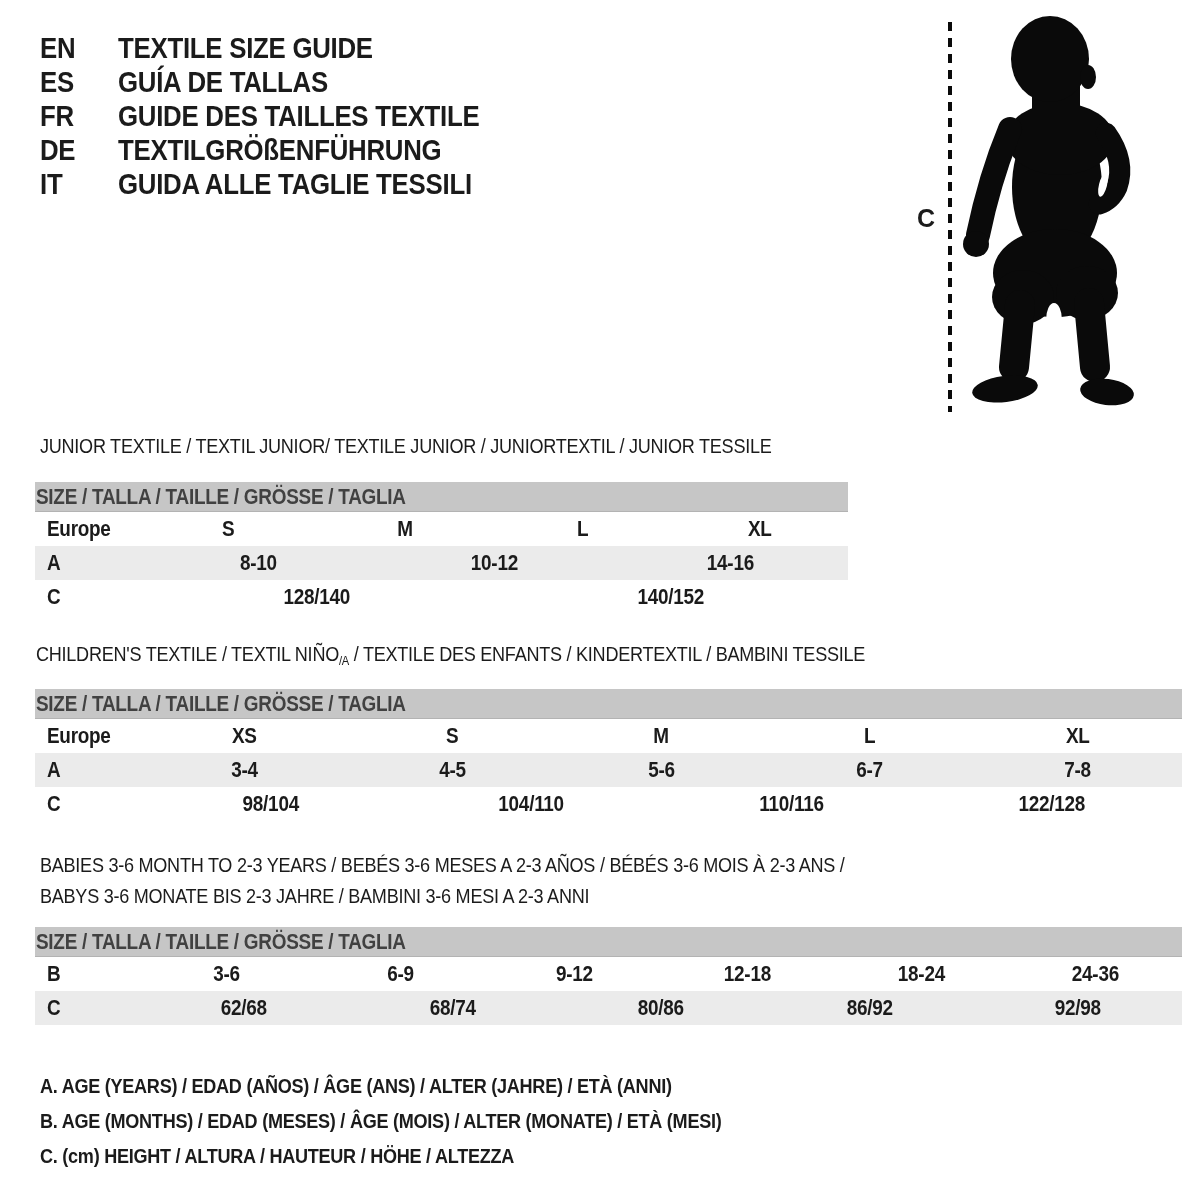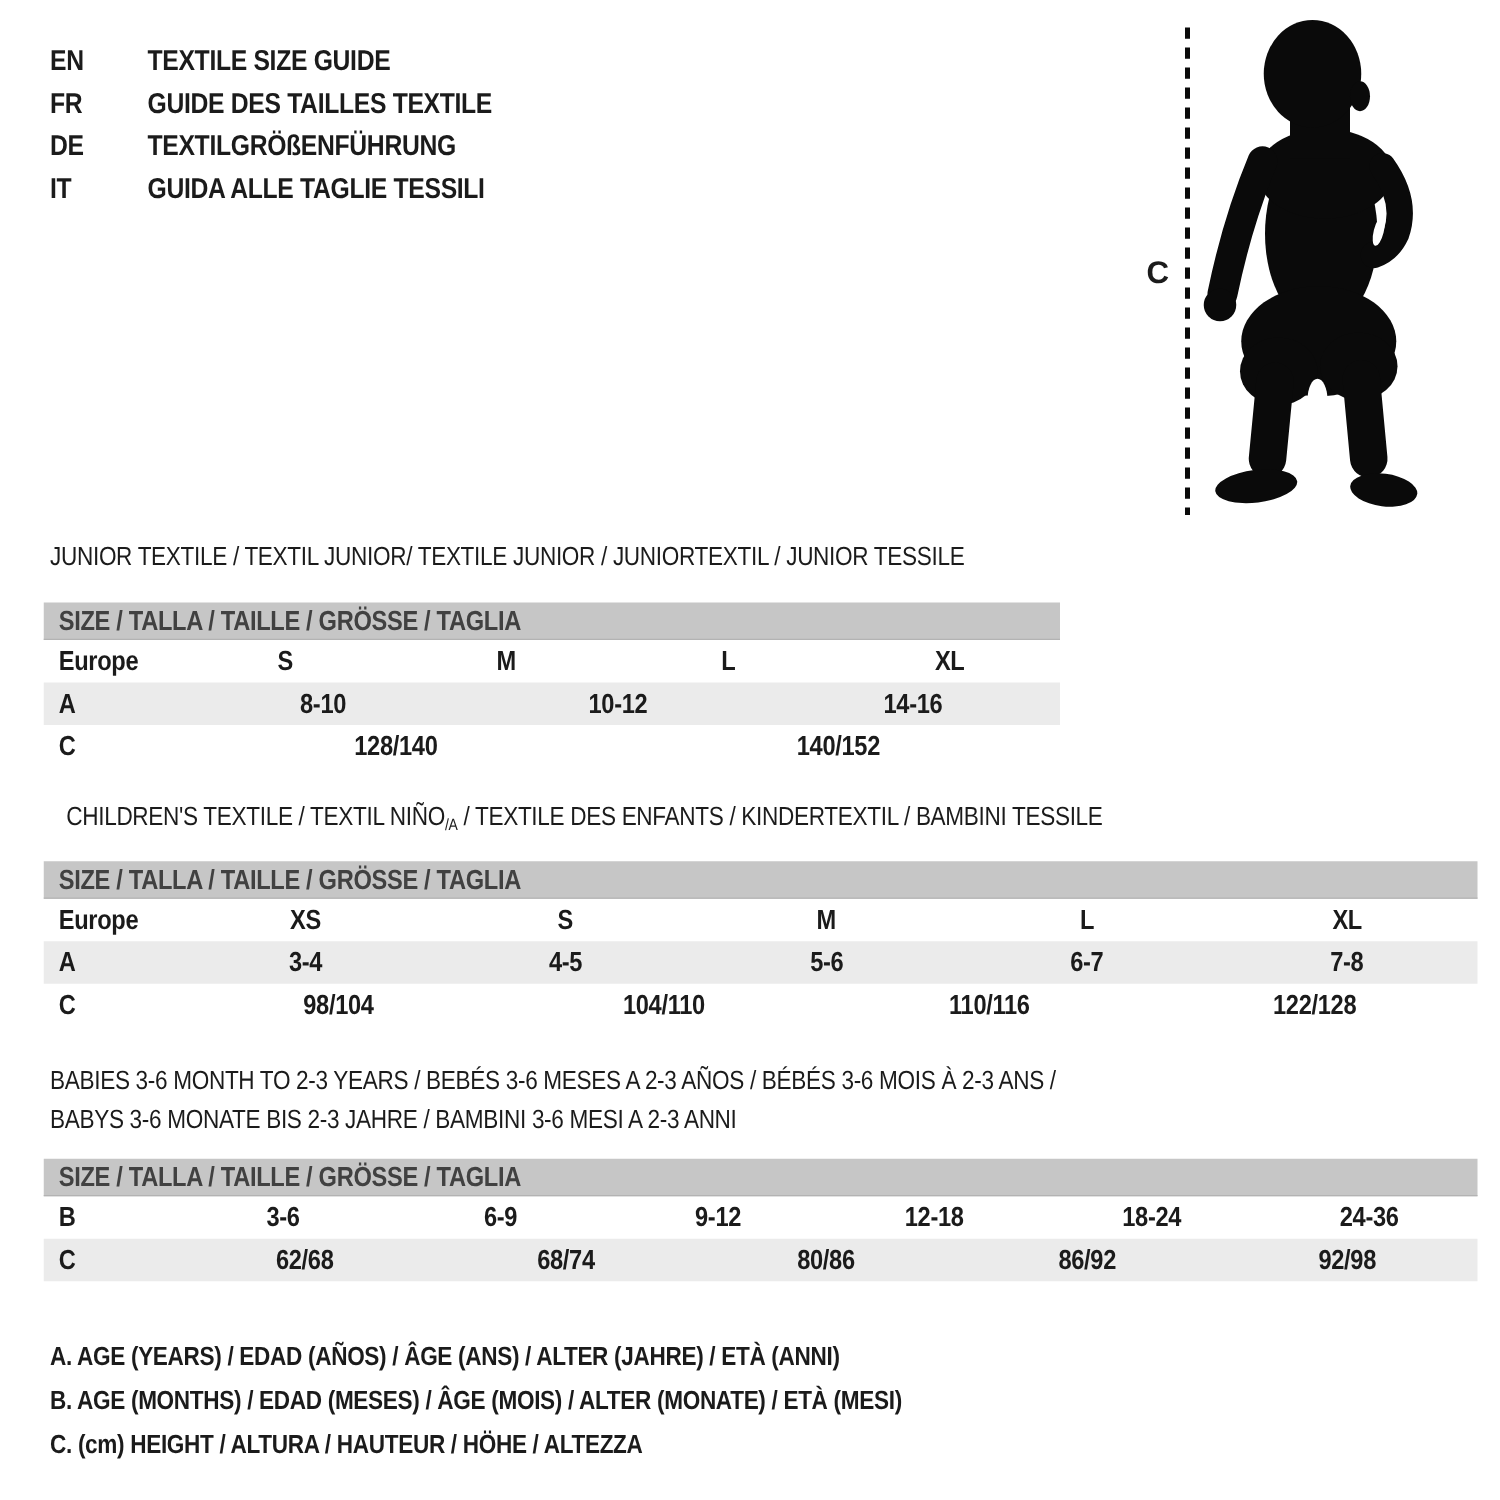--- a/index.html
+++ b/index.html
@@ -17,33 +17,33 @@
     background:#ffffff;color:var(--text-color);
     font-family:"Liberation Sans", sans-serif;
     letter-spacing:-0.3px;
   }
   .abs{position:absolute;}
   
   .cn{display:inline-block;transform:scaleX(0.86);transform-origin:0 50%;white-space:nowrap;}
   .cnc{display:inline-block;transform:scaleX(0.86);transform-origin:50% 50%;white-space:nowrap;}
 
   .lang-block{left:40px;top:31px;}
-  .lang-row{height:34px;line-height:34px;font-size:23px;font-weight:bold;}
+  .lang-row{height:34px;line-height:34px;font-size:30px;font-weight:bold;}
   .lang-code{display:inline-block;width:78px;transform:scaleX(0.86);transform-origin:0 50%;}
 
   .height-label{left:912px;top:204px;width:28px;text-align:center;
     font-size:25px;font-weight:bold;line-height:28px;}
 
   .sec-title{font-size:21px;font-weight:normal;line-height:26px;white-space:nowrap;}
   .sec-title .sub{font-size:13px;vertical-align:-4px;}
   .babies-title div{line-height:31px;}
 
   .size-table{font-size:22px;}
   .size-table .hdr{
-    height:30px;line-height:30px;padding-left:12px;
+    height:30px;line-height:30px;padding-left:1px;
     background:var(--table-header-bg);color:var(--table-header-text);
     font-size:22px;font-weight:bold;border-bottom:1px solid #b3b3b3;
   }
   .trow{display:flex;height:34px;line-height:34px;font-weight:bold;}
   .trow.alt{background:var(--row-alt-bg);}
   .tlabel{width:105px;padding-left:12px;flex:0 0 auto;}
   .tcell{flex:1 1 0;text-align:center;}
 
   .legend{left:40px;top:1068px;}
   .legend-line{height:35px;line-height:35px;font-size:21px;font-weight:bold;}
@@ -52,20 +52,23 @@
   .sil{fill:var(--silhouette-color);}
   .sil-stroke{stroke:var(--silhouette-color);fill:none;stroke-linecap:round;}
   .cutout{fill:#ffffff;}
 </style>
 </head>
 <body>
 
 <div class="lang-block abs">
   <div class="lang-row">
     <span class="lang-code">EN</span><span class="cn">TEXTILE SIZE GUIDE</span>
+  </div>
+  <div class="lang-row">
+    <span class="lang-code">ES</span><span class="cn">GUÍA DE TALLAS</span>
   </div>
   <div class="lang-row">
     <span class="lang-code">FR</span><span class="cn">GUIDE DES TAILLES TEXTILE</span>
   </div>
   <div class="lang-row">
     <span class="lang-code">DE</span><span class="cn">TEXTILGRÖßENFÜHRUNG</span>
   </div>
   <div class="lang-row">
     <span class="lang-code">IT</span><span class="cn">GUIDA ALLE TAGLIE TESSILI</span>
   </div>
@@ -115,21 +118,21 @@
     <div class="tcell"><span class="cnc">10-12</span></div>
     <div class="tcell"><span class="cnc">14-16</span></div>
   </div>
   <div class="trow">
     <div class="tlabel"><span class="cn">C</span></div>
     <div class="tcell"><span class="cnc">128/140</span></div>
     <div class="tcell"><span class="cnc">140/152</span></div>
   </div>
 </div>
 
-<div class="abs sec-title" style="left:53px;top:641px;">
+<div class="abs sec-title" style="left:36px;top:641px;">
   <span class="cn"><span>CHILDREN'S TEXTILE / TEXTIL NIÑO</span><span class="sub">/A</span><span> / TEXTILE DES ENFANTS / KINDERTEXTIL / BAMBINI TESSILE</span></span>
 </div>
 <div class="abs size-table" style="left:35px;top:689px;width:1147px;">
   <div class="hdr">
     <span class="cn">SIZE / TALLA / TAILLE / GRÖSSE / TAGLIA</span>
   </div>
   <div class="trow">
     <div class="tlabel"><span class="cn">Europe</span></div>
     <div class="tcell"><span class="cnc">XS</span></div>
     <div class="tcell"><span class="cnc">S</span></div>

